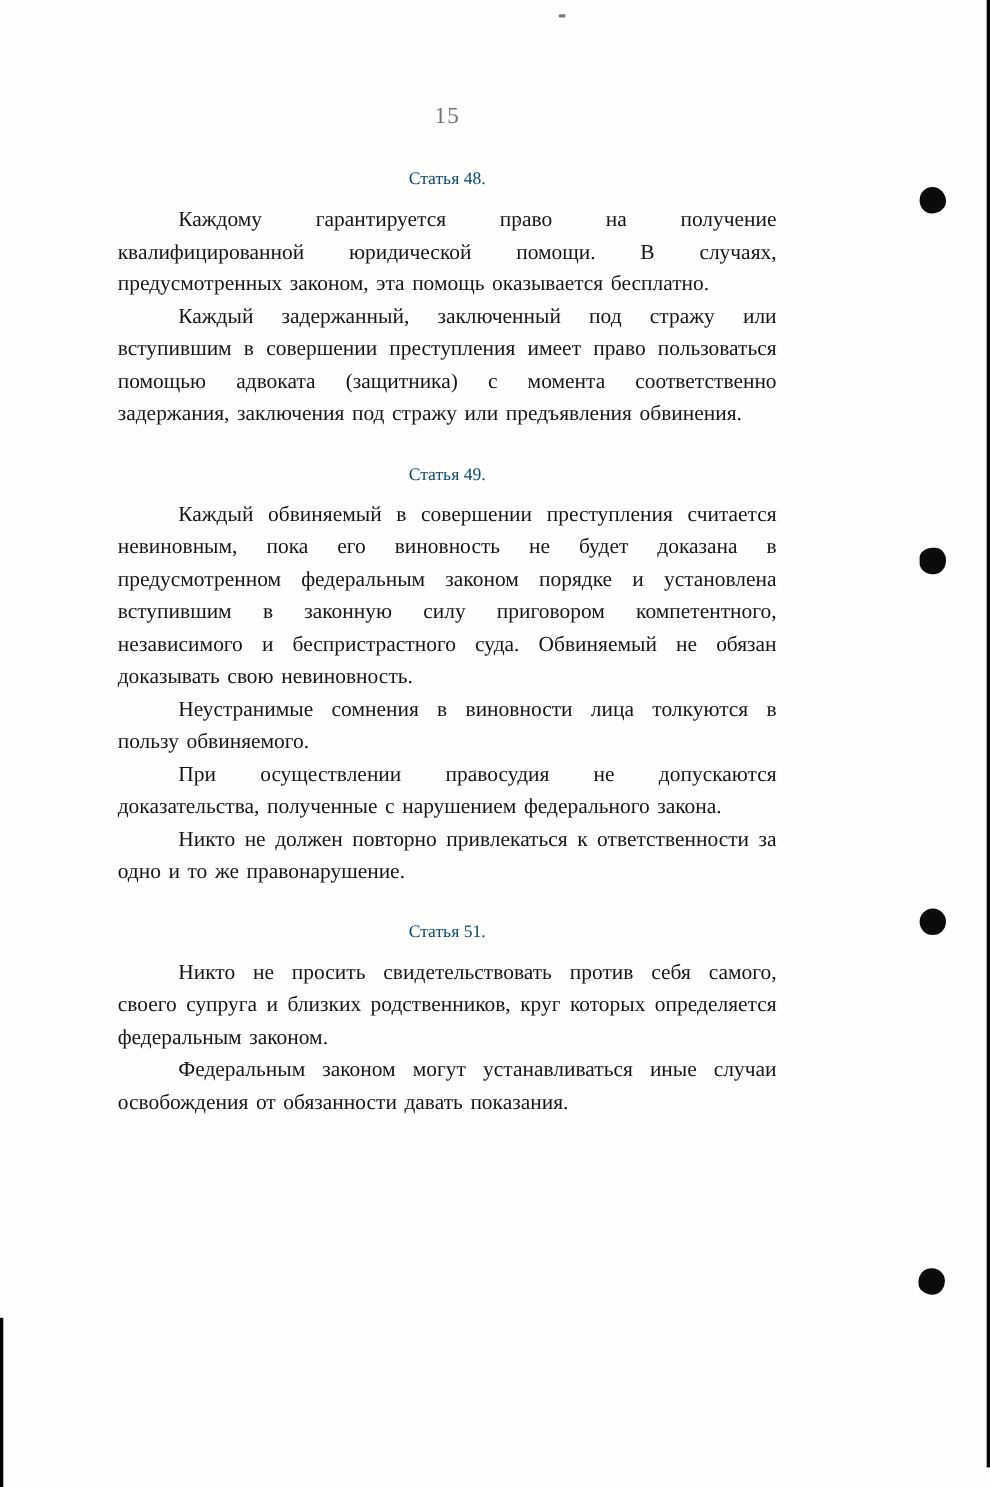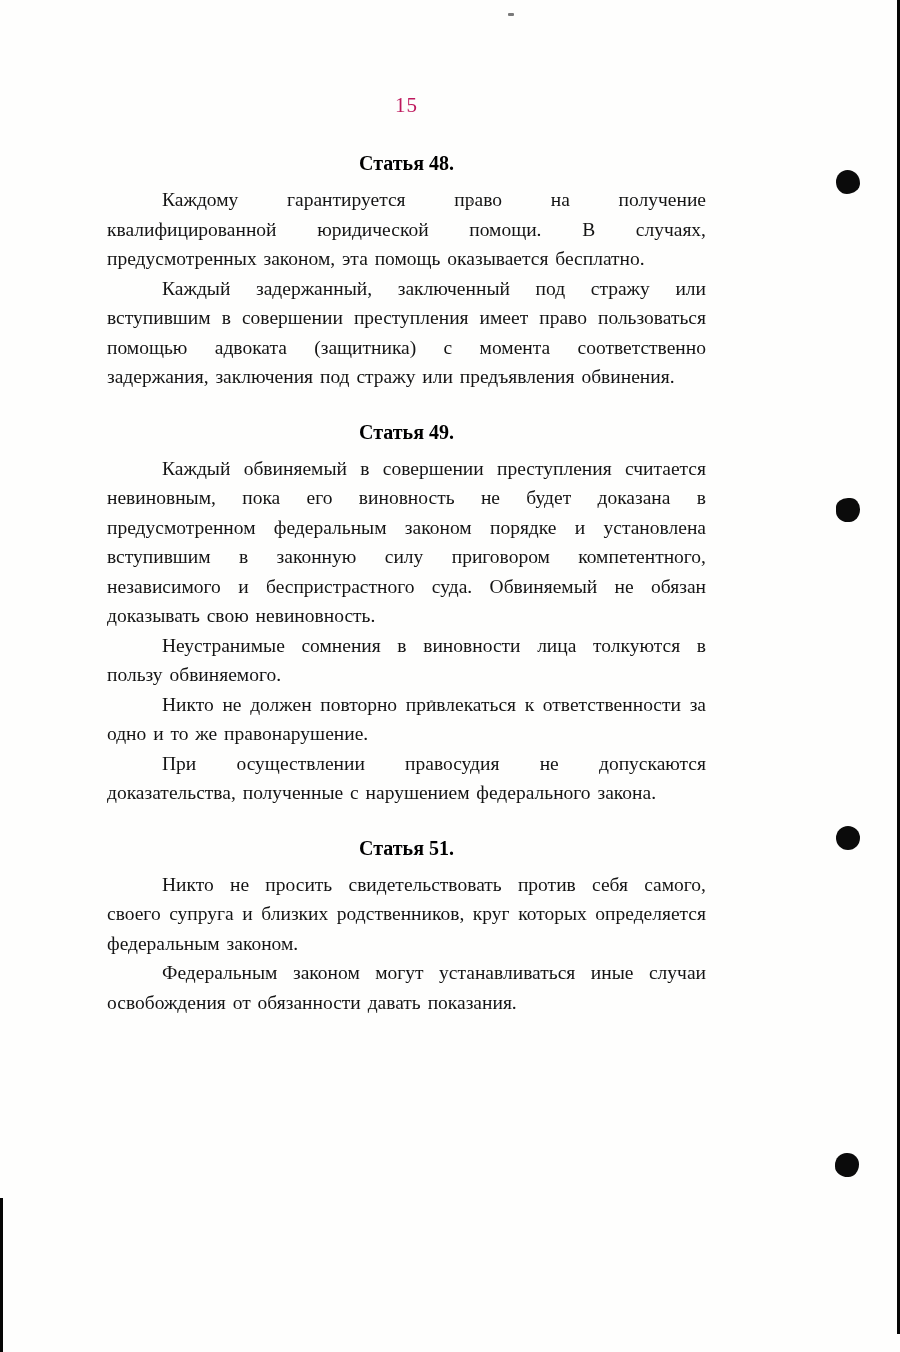--- a/index.html
+++ b/index.html
@@ -18,36 +18,36 @@
     color: #151515;
   }
   .page-number {
     position: absolute;
     top: 93px;
     left: 107px;
     width: 599px;
     text-align: center;
     font-size: 21px;
     letter-spacing: 1px;
-    color: #be185d;
+    color: #737373;
   }
   .content {
     position: absolute;
     top: 123px;
     left: 107px;
     width: 599px;
   }
   .article { margin: 0; }
   .article-heading {
-    font-size: 20px;
+    font-size: 16px;
     line-height: 26px;
-    font-weight: bold;
+    font-weight: normal;
     text-align: center;
     margin: 27px 0 9px 0;
-    color: #000000;
+    color: #0c4a6e;
   }
   .para {
     font-size: 19.5px;
     line-height: 29.5px;
     text-align: justify;
     text-indent: 55px;
     margin: 0;
     word-spacing: 2px;
     color: #141414;
   }
@@ -103,22 +103,22 @@
       <p class="para">Каждый задержанный, заключенный под стражу или вступившим в совершении преступления имеет право пользоваться помощью адвоката (защитника) с момента соответственно задержания, заключения под стражу или предъявления обвинения.</p>
     </section>
 
     <section class="article">
       <h2 class="article-heading">Статья 49.</h2>
       <p class="para">Каждый обвиняемый в совершении преступления считается невиновным, пока его виновность не будет доказана в предусмотренном федеральным законом порядке и установлена вступившим в законную силу приговором компетентного, независимого и беспристрастного суда. Обвиняемый не обязан доказывать свою невиновность.</p>
       <p class="para">Неустранимые сомнения в виновности лица толкуются в пользу обвиняемого.</p>
     </section>
 
     <section class="article">
+      <p class="para">При осуществлении правосудия не допускаются доказательства, полученные с нарушением федерального закона.</p>
       <p class="para">Никто не должен повторно привлекаться к ответственности за одно и то же правонарушение.</p>
-      <p class="para">При осуществлении правосудия не допускаются доказательства, полученные с нарушением федерального закона.</p>
     </section>
 
     <section class="article">
       <h2 class="article-heading">Статья 51.</h2>
       <p class="para">Никто не просить свидетельствовать против себя самого, своего супруга и близких родственников, круг которых определяется федеральным законом.</p>
       <p class="para">Федеральным законом могут устанавливаться иные случаи освобождения от обязанности давать показания.</p>
     </section>
 
   </div>
 

